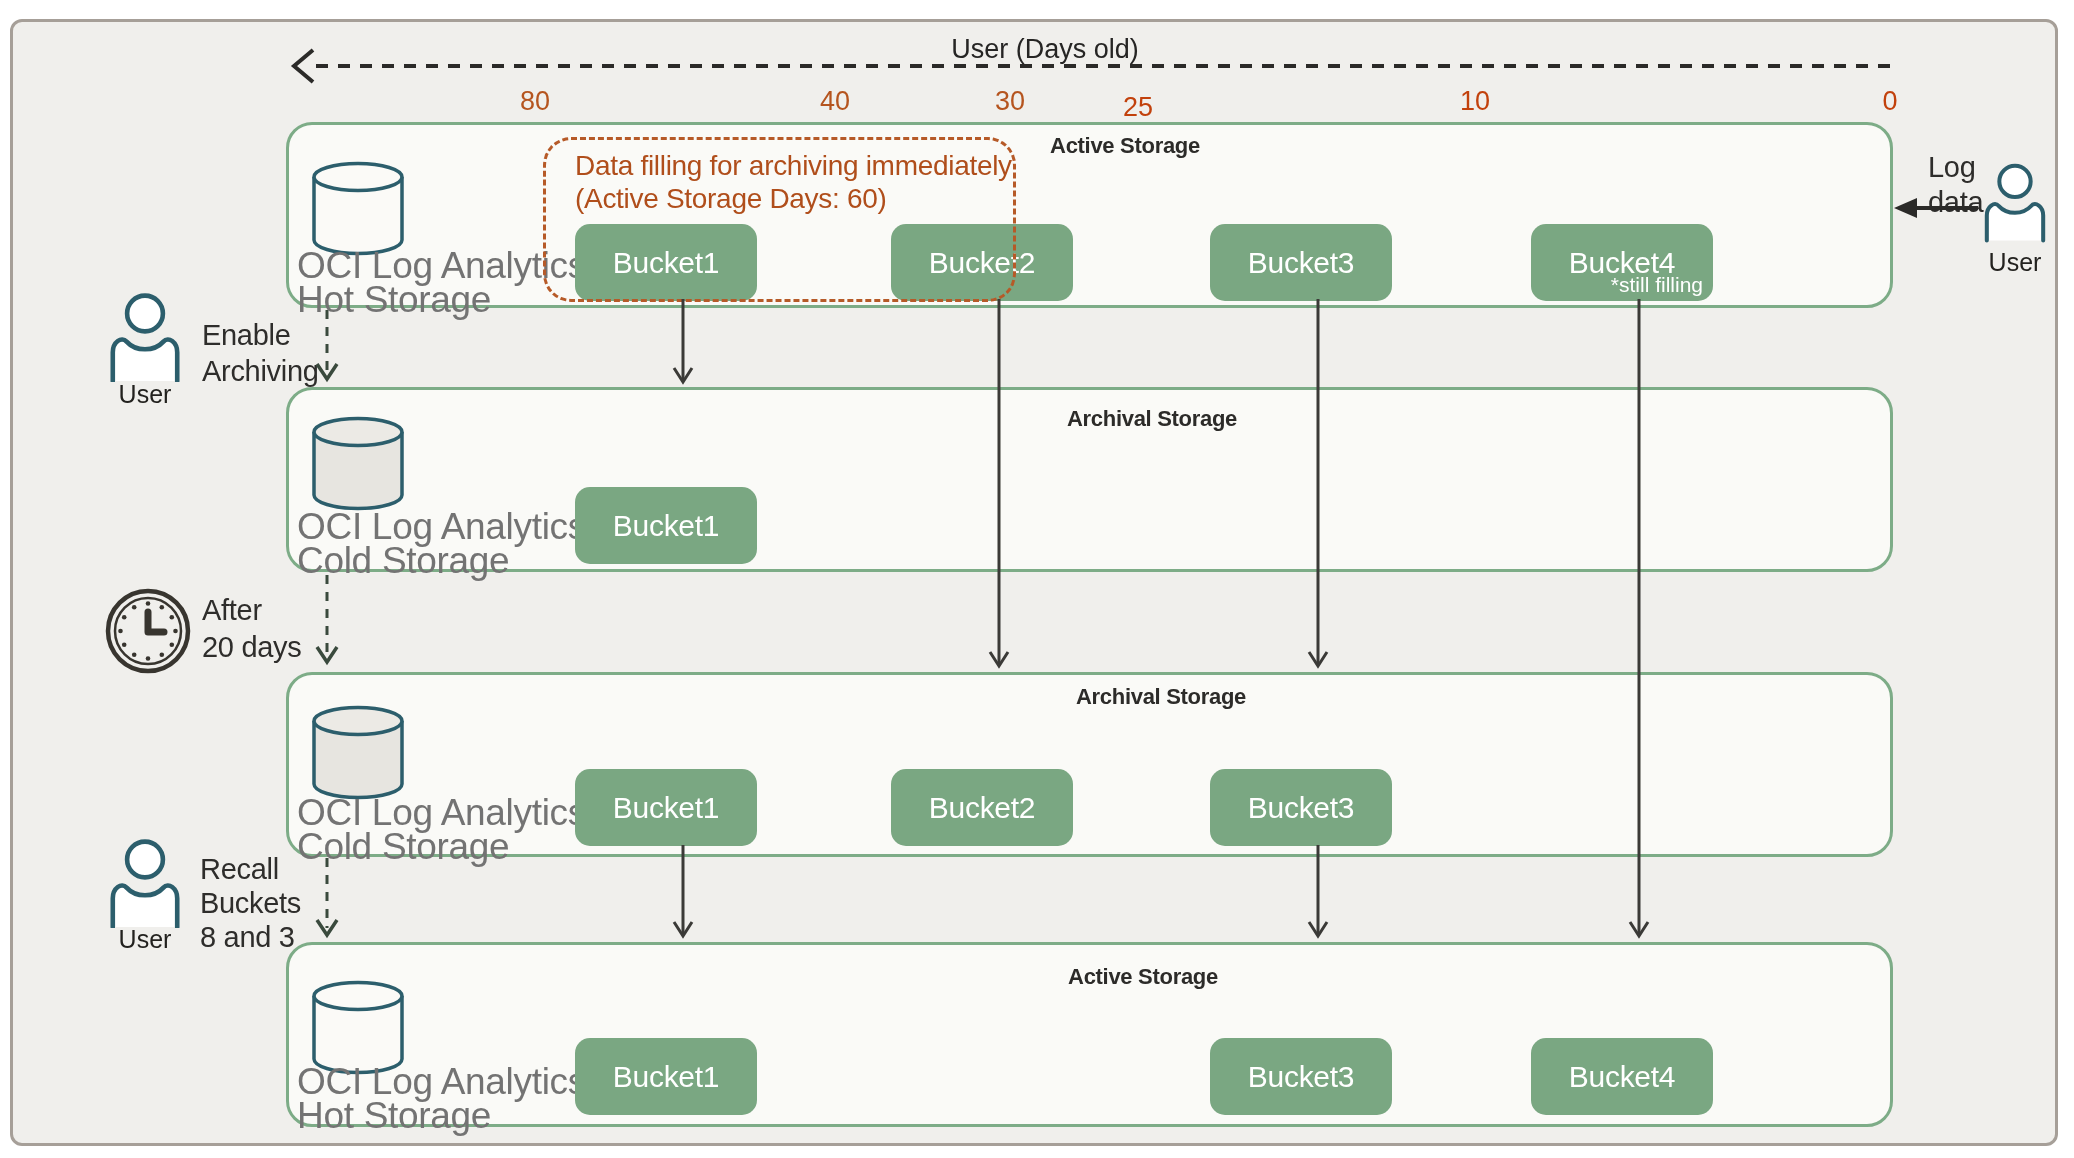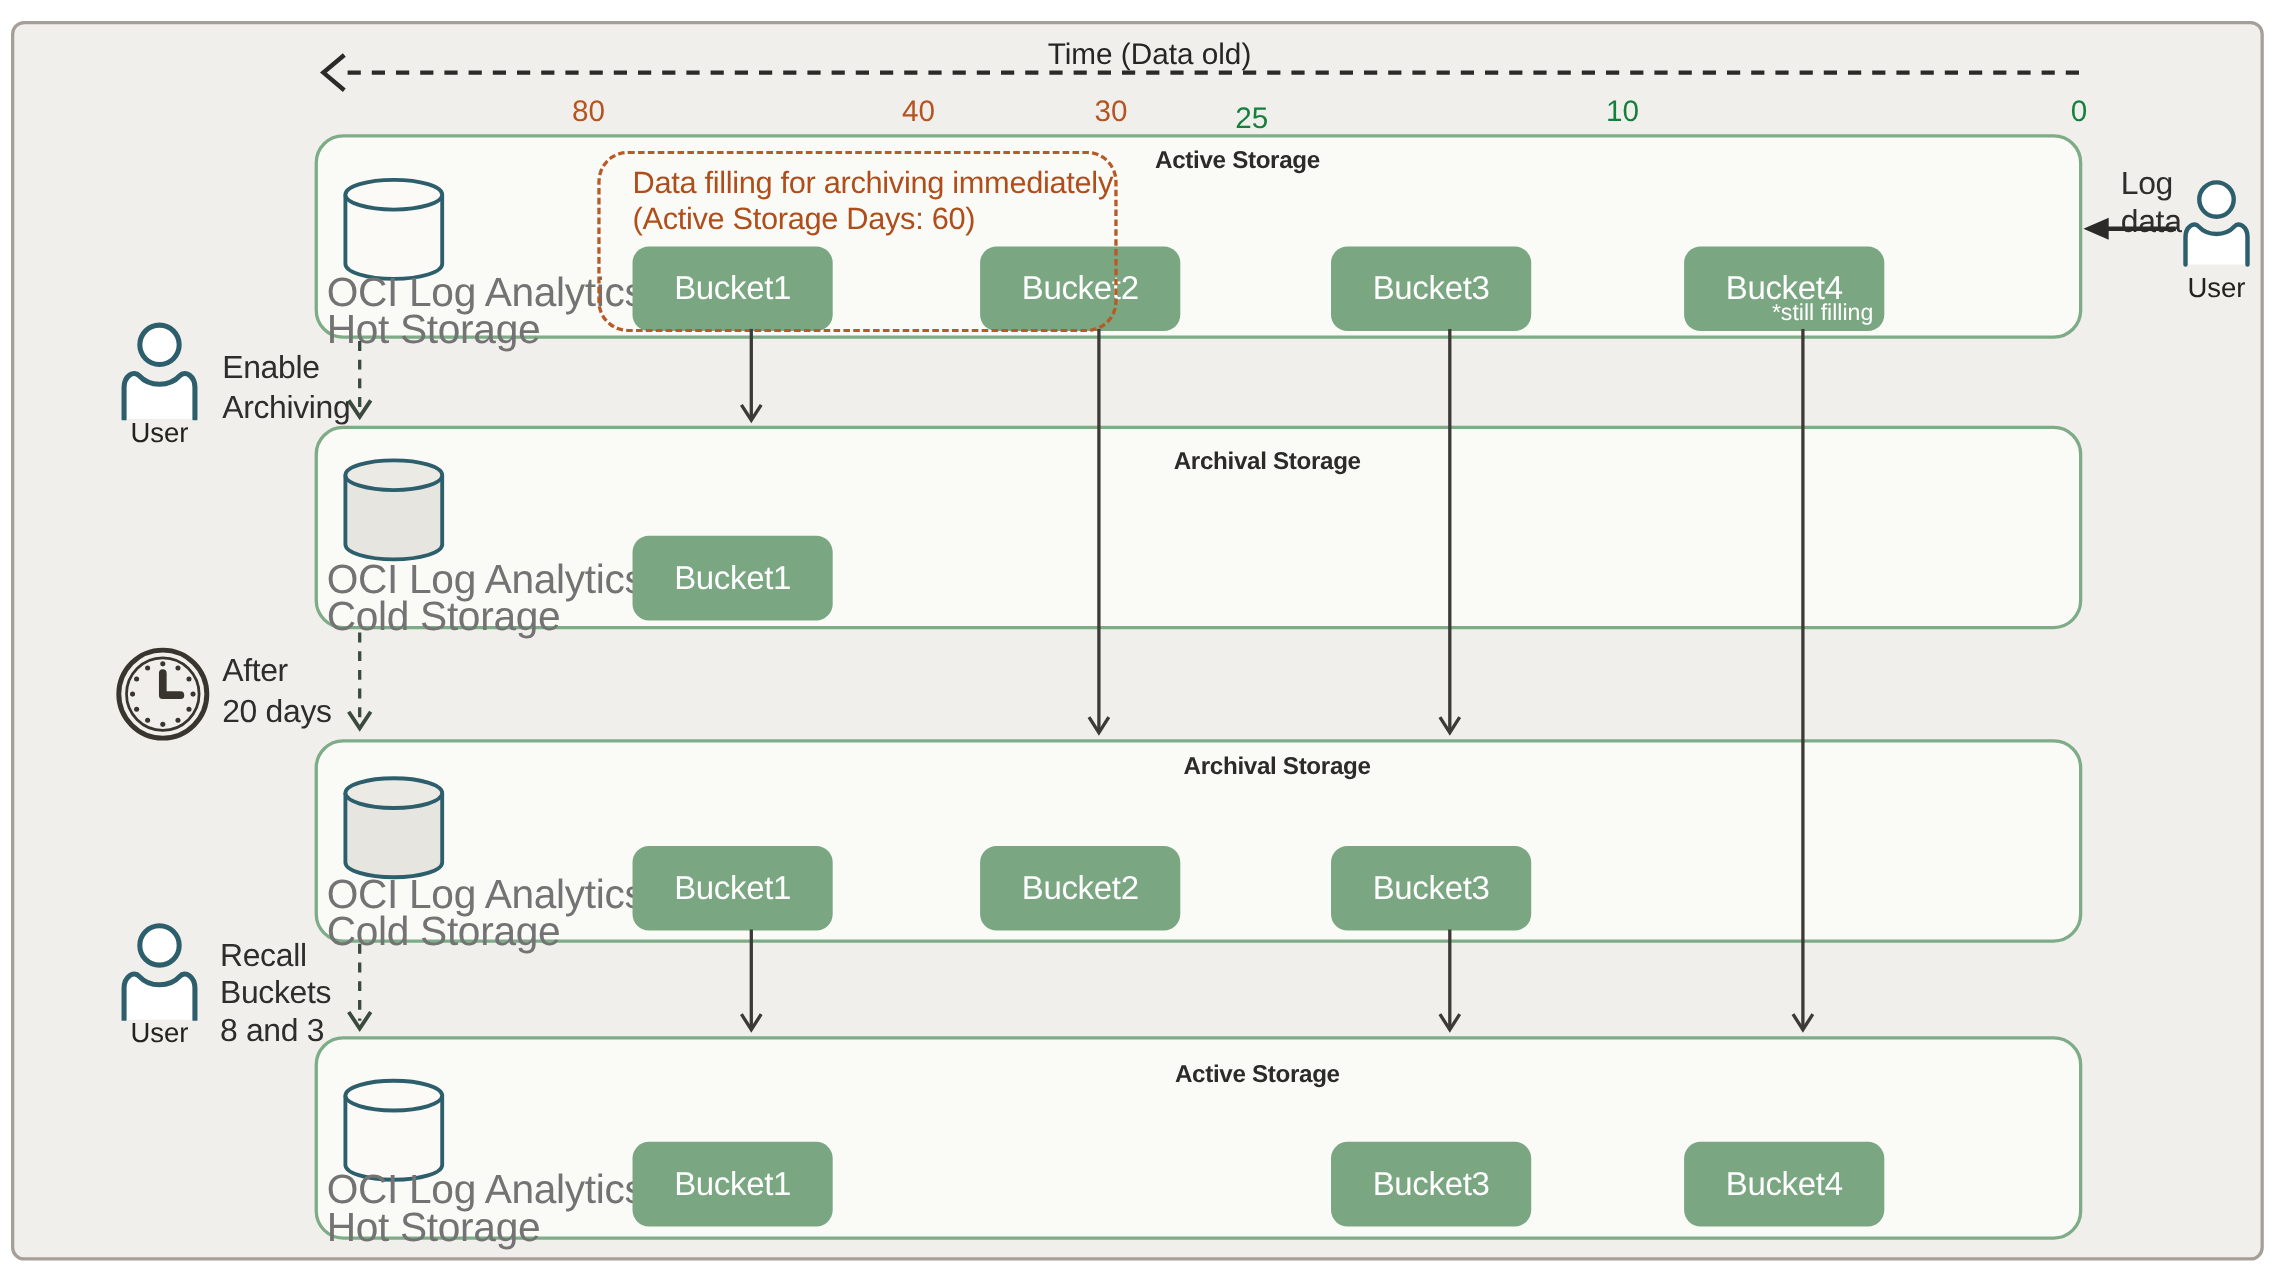--- a/index.html
+++ b/index.html
@@ -19,21 +19,21 @@
   }
   .axis-label{
     position:absolute;left:1045px;top:34px;transform:translateX(-50%);
     font-size:27px;color:#262524;white-space:nowrap;
   }
   .tick{
     position:absolute;top:86px;transform:translateX(-50%);
     font-size:27px;white-space:nowrap;
   }
   .tick.orange{color:#b5541e;}
-  .tick.dark{color:#15803d;}
+  .tick.dark{color:#c2410c;}
   .row{
     position:absolute;left:286px;width:1607px;height:185px;
     background:#fafaf7;border:3px solid #7dac87;border-radius:26px;
     box-sizing:border-box;
   }
   .row-header{
     position:absolute;transform:translateX(-50%);margin:0;
     font-size:22px;font-weight:700;color:#2c2b29;white-space:nowrap;
     letter-spacing:-0.3px;
   }
@@ -107,21 +107,21 @@
             <circle cx="31.2" cy="21.2" r="2.3"></circle>
         </g>
         <path d="M45 26 V46 H61" stroke-width="7" stroke-linecap="round" stroke-linejoin="round"></path>
       </g>
     </defs>
   </svg>
 
   <div class="frame"></div>
 
 
-  <div class="axis-label">Time (Data old)</div>
+  <div class="axis-label">User (Days old)</div>
   <span class="tick orange" style="left:535px">80</span>
   <span class="tick orange" style="left:835px">40</span>
   <span class="tick orange" style="left:1010px">30</span>
   <span class="tick dark" style="left:1138px;top:92px">25</span>
   <span class="tick dark" style="left:1475px">10</span>
   <span class="tick dark" style="left:1890px">0</span>
 
   <section class="row" style="top:122px;height:186px">
     <h2 class="row-header" style="left:836px;top:8px">Active Storage</h2>
     <svg class="cyl" style="top:36px" viewBox="0 0 94 96">

